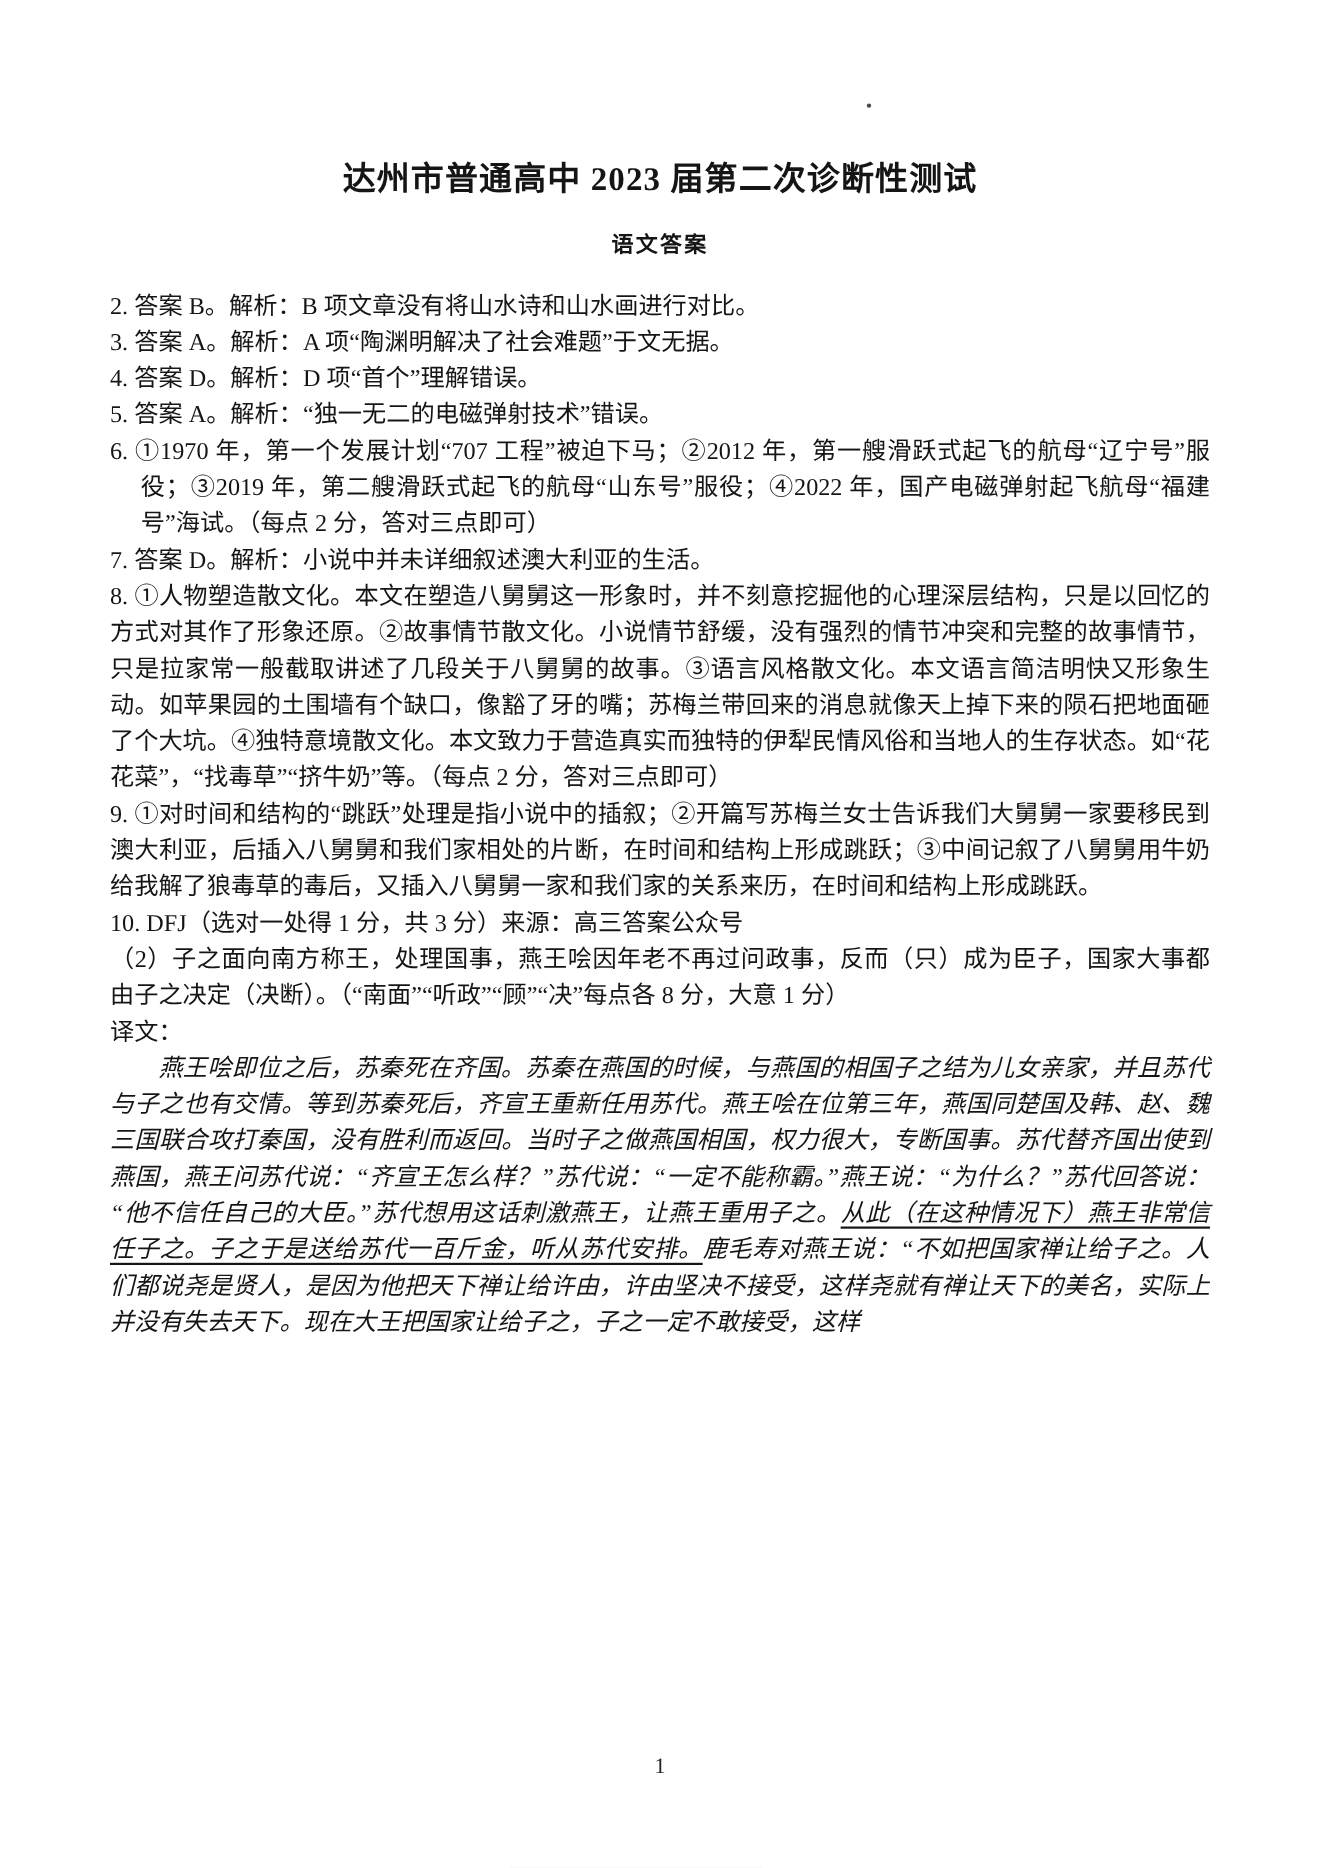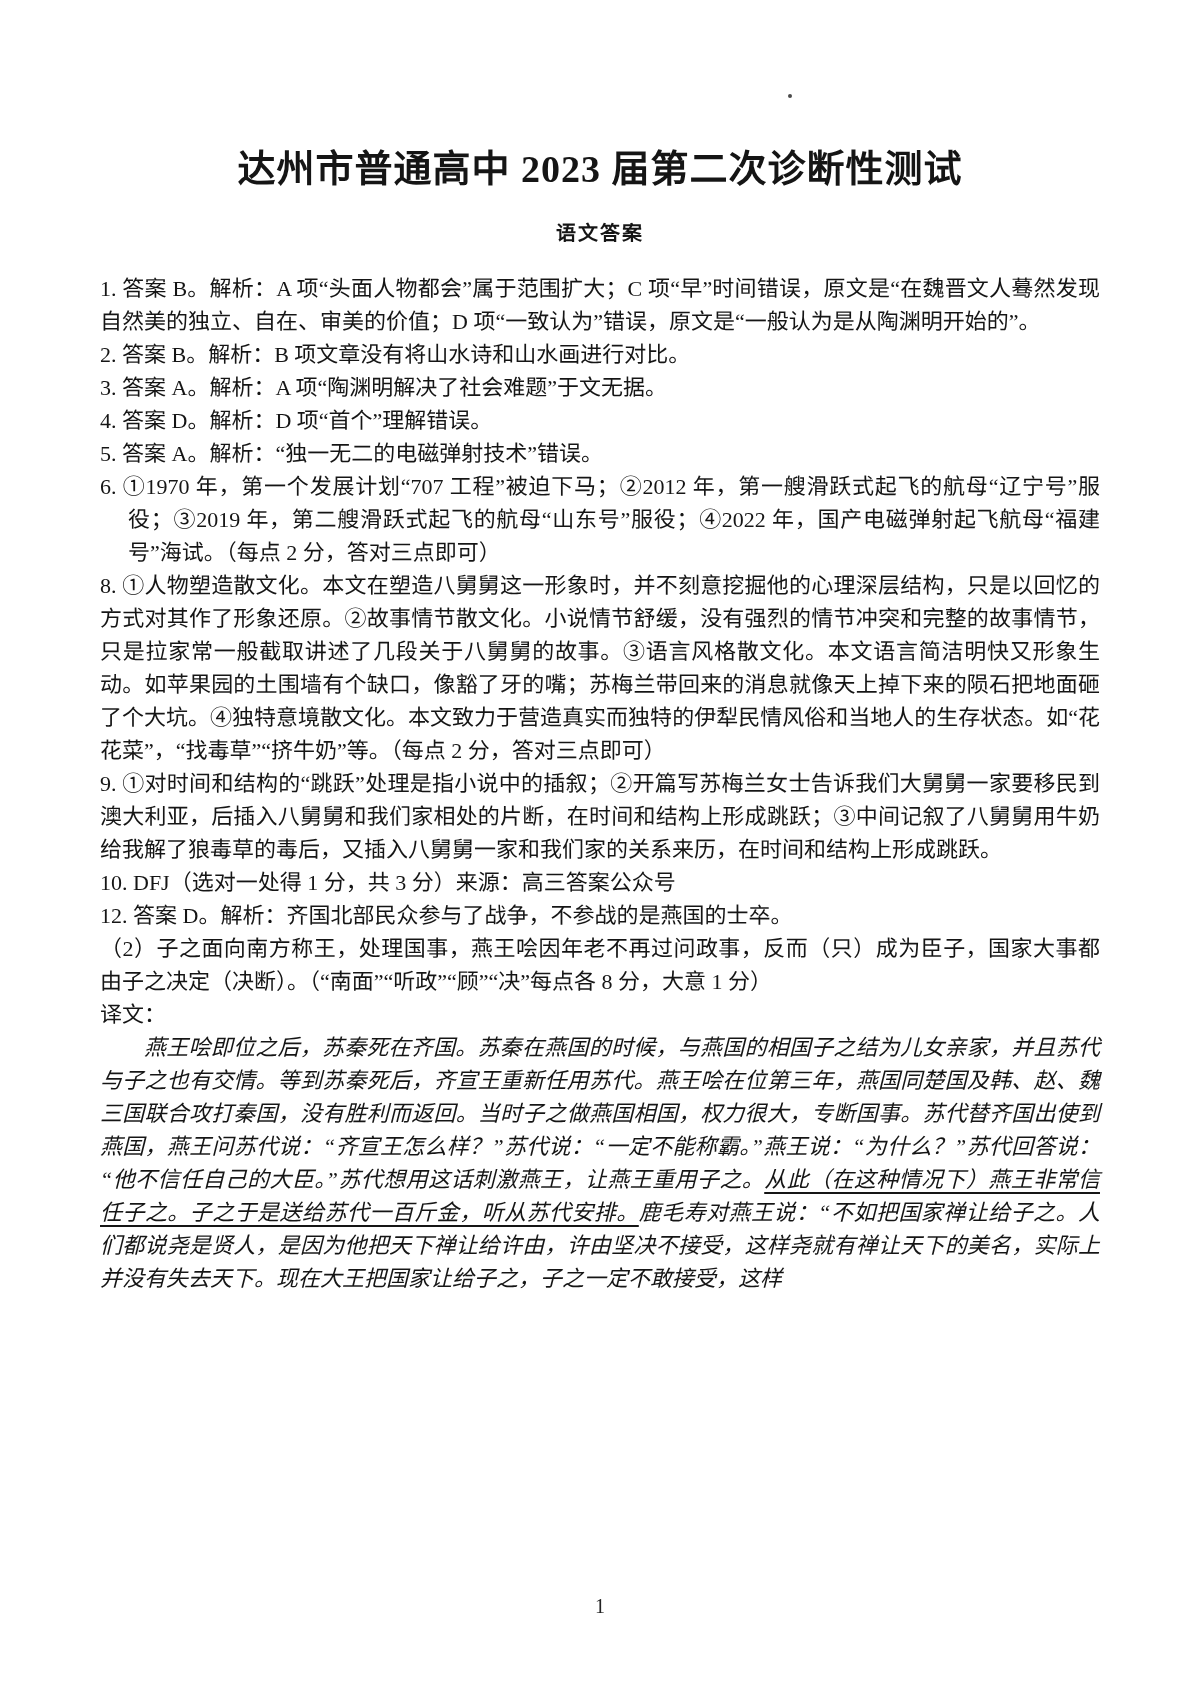--- a/index.html
+++ b/index.html
@@ -10,21 +10,21 @@
     height: 1698px;
     margin: 0 auto;
     background: #ffffff;
     position: relative;
     font-family: "Liberation Serif", "DejaVu Serif", serif;
     color: #151515;
     overflow: hidden;
   }
   .content { padding: 138px 100px 0 100px; }
   h1.doc-title {
-    font-size: 38px;
+    font-size: 30px;
     font-weight: 700;
     text-align: center;
     margin: 0 0 24px 0;
     letter-spacing: 1px;
   }
   h2.doc-subtitle {
     font-size: 20px;
     font-weight: 700;
     text-align: center;
     margin: 0 0 26px 0;
@@ -68,30 +68,29 @@
 </head>
 <body>
 
 <div class="page">
   <div class="artifact-dot"></div>
 
   <div class="content">
     <h1 class="doc-title">达州市普通高中 2023 届第二次诊断性测试</h1>
     <h2 class="doc-subtitle">语文答案</h2>
 
-    <p class="para">1. 答案 B。解析：A 项“头面人物都会”属于范围扩大；C 项“早”时间错误，原文是“在魏晋文人蓦然发现自然美的独立、自在、审美的价值；D 项“一致认为”错误，原文是“一般认为是从陶渊明开始的”。</p>
     <p class="para">2. 答案 B。解析：B 项文章没有将山水诗和山水画进行对比。</p>
     <p class="para">3. 答案 A。解析：A 项“陶渊明解决了社会难题”于文无据。</p>
     <p class="para">4. 答案 D。解析：D 项“首个”理解错误。</p>
     <p class="para">5. 答案 A。解析：“独一无二的电磁弹射技术”错误。</p>
     <p class="para hang">6. ①1970 年，第一个发展计划“707 工程”被迫下马；②2012 年，第一艘滑跃式起飞的航母“辽宁号”服役；③2019 年，第二艘滑跃式起飞的航母“山东号”服役；④2022 年，国产电磁弹射起飞航母“福建号”海试。（每点 2 分，答对三点即可）</p>
+    <p class="para">7. 答案 D。解析：小说中并未详细叙述澳大利亚的生活。</p>
     <p class="para">8. ①人物塑造散文化。本文在塑造八舅舅这一形象时，并不刻意挖掘他的心理深层结构，只是以回忆的方式对其作了形象还原。②故事情节散文化。小说情节舒缓，没有强烈的情节冲突和完整的故事情节，只是拉家常一般截取讲述了几段关于八舅舅的故事。③语言风格散文化。本文语言简洁明快又形象生动。如苹果园的土围墙有个缺口，像豁了牙的嘴；苏梅兰带回来的消息就像天上掉下来的陨石把地面砸了个大坑。④独特意境散文化。本文致力于营造真实而独特的伊犁民情风俗和当地人的生存状态。如“花花菜”，“找毒草”“挤牛奶”等。（每点 2 分，答对三点即可）</p>
     <p class="para">9. ①对时间和结构的“跳跃”处理是指小说中的插叙；②开篇写苏梅兰女士告诉我们大舅舅一家要移民到澳大利亚，后插入八舅舅和我们家相处的片断，在时间和结构上形成跳跃；③中间记叙了八舅舅用牛奶给我解了狼毒草的毒后，又插入八舅舅一家和我们家的关系来历，在时间和结构上形成跳跃。</p>
     <p class="para">10. DFJ（选对一处得 1 分，共 3 分）来源：高三答案公众号</p>
-    <p class="para">12. 答案 D。解析：齐国北部民众参与了战争，不参战的是燕国的士卒。</p>
     <p class="para">（2）子之面向南方称王，处理国事，燕王哙因年老不再过问政事，反而（只）成为臣子，国家大事都由子之决定（决断）。（“南面”“听政”“顾”“决”每点各 8 分，大意 1 分）</p>
 
     <p class="para">译文：</p>
     <p class="para indent"><span>燕王哙即位之后，苏秦死在齐国。苏秦在燕国的时候，与燕国的相国子之结为儿女亲家，并且苏代与子之也有交情。等到苏秦死后，齐宣王重新任用苏代。燕王哙在位第三年，燕国同楚国及韩、赵、魏三国联合攻打秦国，没有胜利而返回。当时子之做燕国相国，权力很大，专断国事。苏代替齐国出使到燕国，燕王问苏代说：“齐宣王怎么样？”苏代说：“一定不能称霸。”燕王说：“为什么？”苏代回答说：“他不信任自己的大臣。”苏代想用这话刺激燕王，让燕王重用子之。</span><span class="u">从此（在这种情况下）燕王非常信任子之。子之于是送给苏代一百斤金，听从苏代安排。</span><span>鹿毛寿对燕王说：“不如把国家禅让给子之。人们都说尧是贤人，是因为他把天下禅让给许由，许由坚决不接受，这样尧就有禅让天下的美名，实际上并没有失去天下。现在大王把国家让给子之，子之一定不敢接受，这样</span></p>
   </div>
 
   <div class="page-number">1</div>
 </div>
 
 </body></html>

